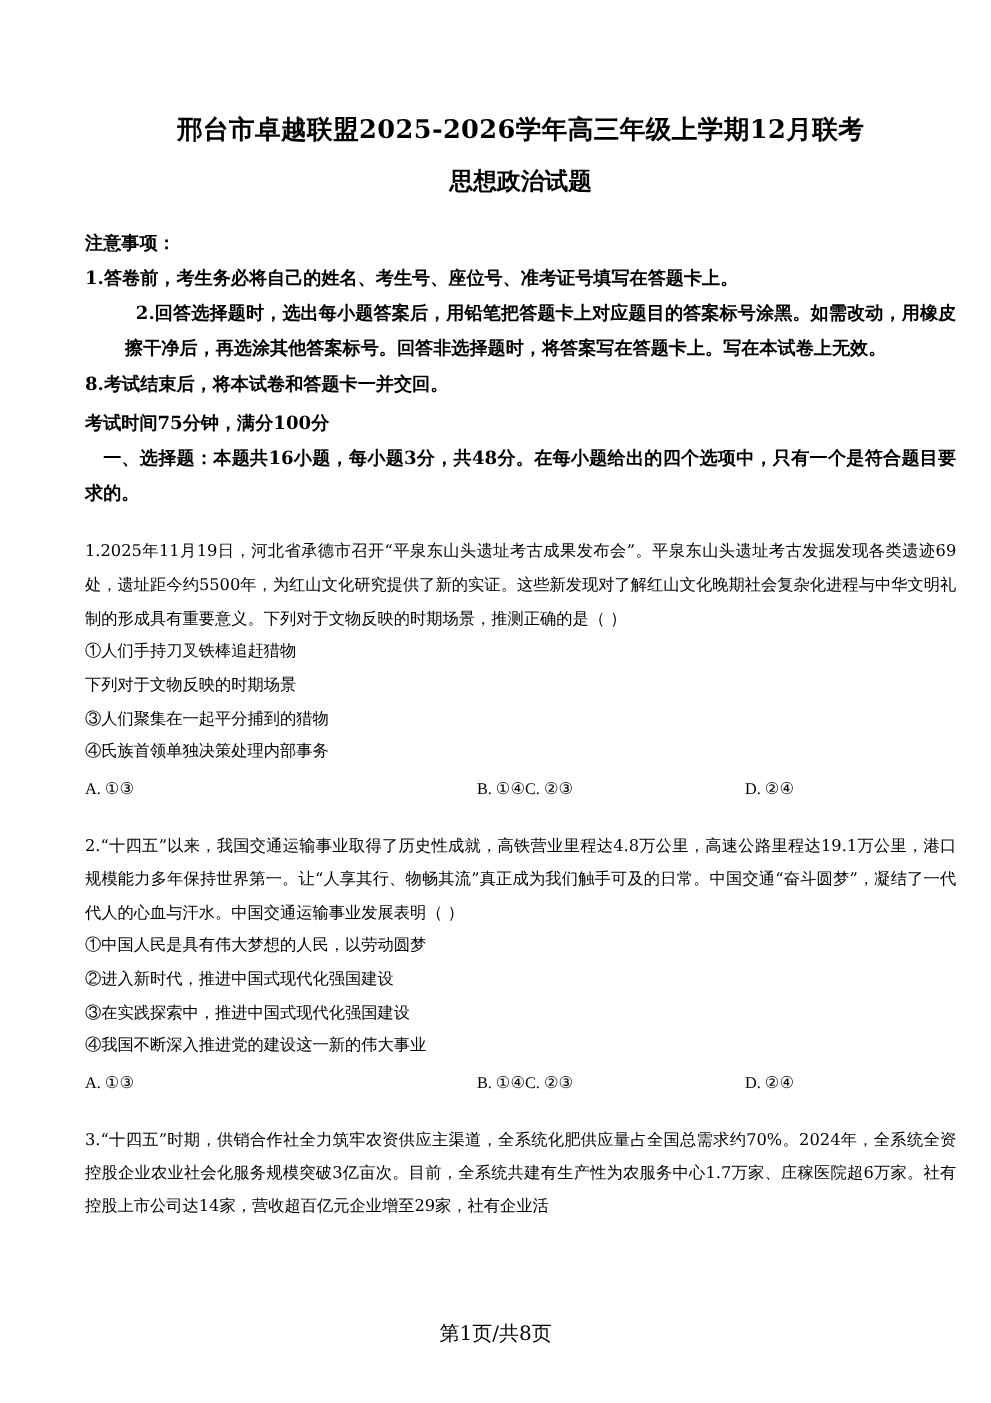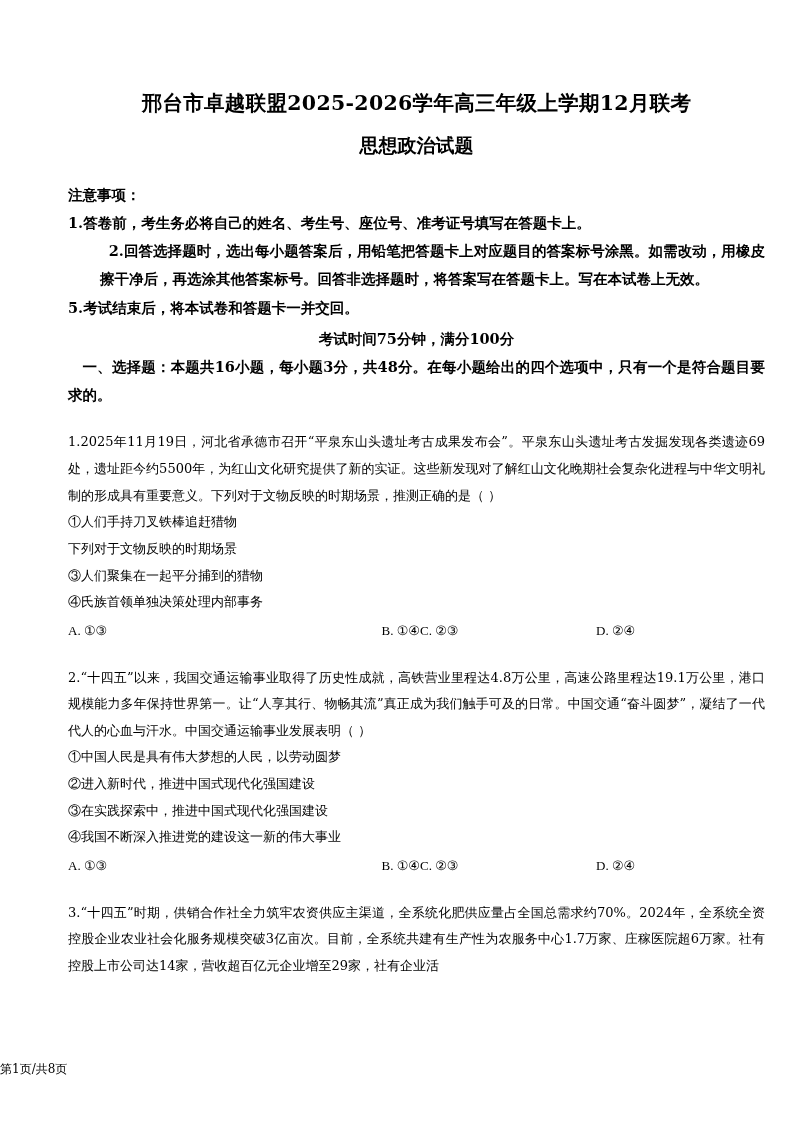--- a/index.html
+++ b/index.html
@@ -48,21 +48,20 @@
     font-size: 14.5px;
     font-weight: bold;
     line-height: 1.95;
     text-align: justify;
   }
   .notice-line.indent {
     text-indent: 0.6em;
     margin-left: 32px;
   }
   .exam-info {
-    text-align: center;
     font-size: 14.5px;
     font-weight: bold;
     line-height: 2.0;
     margin-top: 2px;
   }
   .section-head {
     font-size: 14.5px;
     font-weight: bold;
     line-height: 1.95;
     text-indent: 1em;
@@ -91,35 +90,36 @@
   }
   .ch-a { width: 176px; }
   .ch-b { width: 176px; text-align: right; }
   .ch-c { width: 176px; }
   .ch-d { width: 120px; }
   .footer {
     position: absolute;
     left: 0;
     bottom: 44px;
     width: 793px;
-    font-size: 12px;
+    text-align: center;
+    font-size: 16px;
   }
 </style>
 </head>
 <body>
 
 <div class="page">
 
   <div class="title1">邢台市卓越联盟2025-2026学年高三年级上学期12月联考</div>
   <div class="title2">思想政治试题</div>
 
   <div class="notice-head">注意事项：</div>
   <div class="notice-line">1.答卷前，考生务必将自己的姓名、考生号、座位号、准考证号填写在答题卡上。</div>
   <div class="notice-line indent">2.回答选择题时，选出每小题答案后，用铅笔把答题卡上对应题目的答案标号涂黑。如需改动，用橡皮擦干净后，再选涂其他答案标号。回答非选择题时，将答案写在答题卡上。写在本试卷上无效。</div>
-  <div class="notice-line">5.考试结束后，将本试卷和答题卡一并交回。</div>
+  <div class="notice-line">8.考试结束后，将本试卷和答题卡一并交回。</div>
 
   <div class="exam-info">考试时间75分钟，满分100分</div>
 
   <div class="section-head">一、选择题：本题共16小题，每小题3分，共48分。在每小题给出的四个选项中，只有一个是符合题目要求的。</div>
 
   <div class="q"><span>1.</span><span>2025年11月19日，河北省承德市召开“平泉东山头遗址考古成果发布会”。平泉东山头遗址考古发掘发现各类遗迹69处，遗址距今约5500年，为红山文化研究提供了新的实证。这些新发现对了解红山文化晚期社会复杂化进程与中华文明礼制的形成具有重要意义。下列对于文物反映的时期场景，推测正确的是（    ）</span></div>
   <div class="opt">①人们手持刀叉铁棒追赶猎物</div>
   <div class="opt">下列对于文物反映的时期场景</div>
   <div class="opt">③人们聚集在一起平分捕到的猎物</div>
   <div class="opt">④氏族首领单独决策处理内部事务</div>

